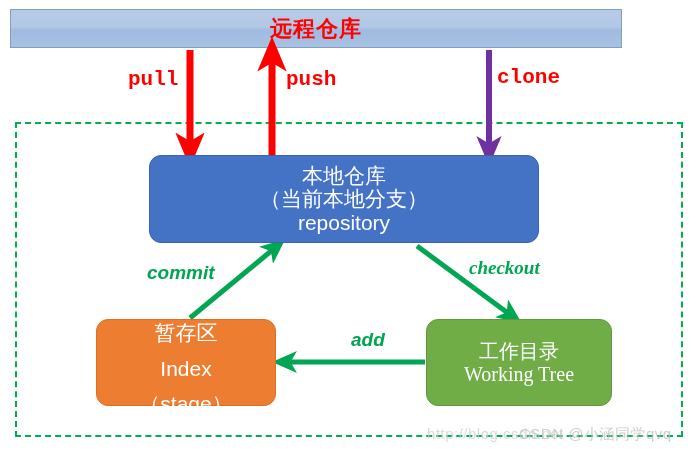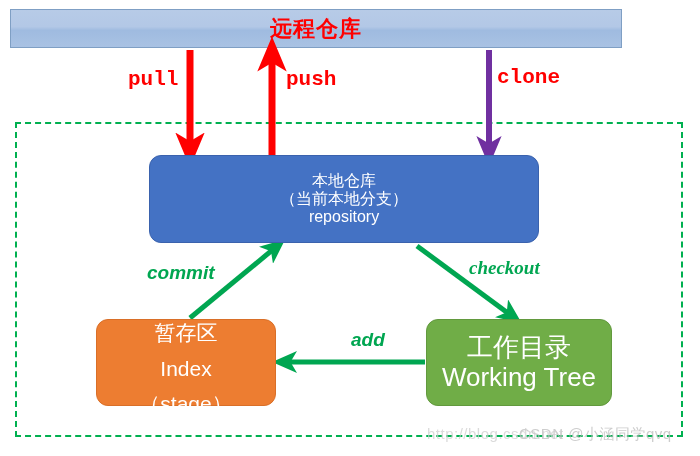--- a/index.html
+++ b/index.html
@@ -66,41 +66,41 @@
   .node .ln { display: block; line-height: 1.12; white-space: nowrap; }
 
   .node-repository {
     left: 149px;
     top: 155px;
     width: 390px;
     height: 88px;
     background: #4472c4;
     border: 1px solid #3a62ad;
   }
-  .node-repository .ln { font-size: 16px; }
+  .node-repository .ln { font-size: 21px; }
 
   .node-index {
     left: 96px;
     top: 319px;
     width: 180px;
     height: 87px;
     background: #ed7d31;
     border: 1px solid #d96f28;
   }
   .node-index .ln { font-size: 21px; margin-top: 12px; }
 
   .node-worktree {
     left: 426px;
     top: 319px;
     width: 186px;
     height: 87px;
     background: #70ad47;
     border: 1px solid #62993e;
   }
-  .node-worktree .ln { font-size: 26px; }
+  .node-worktree .ln { font-size: 20px; font-family: Liberation Serif, serif; }
 
   
   .label {
     position: absolute;
     white-space: nowrap;
     line-height: 1;
   }
   .label-red {
     color: #ff0000;
     font-size: 21px;

